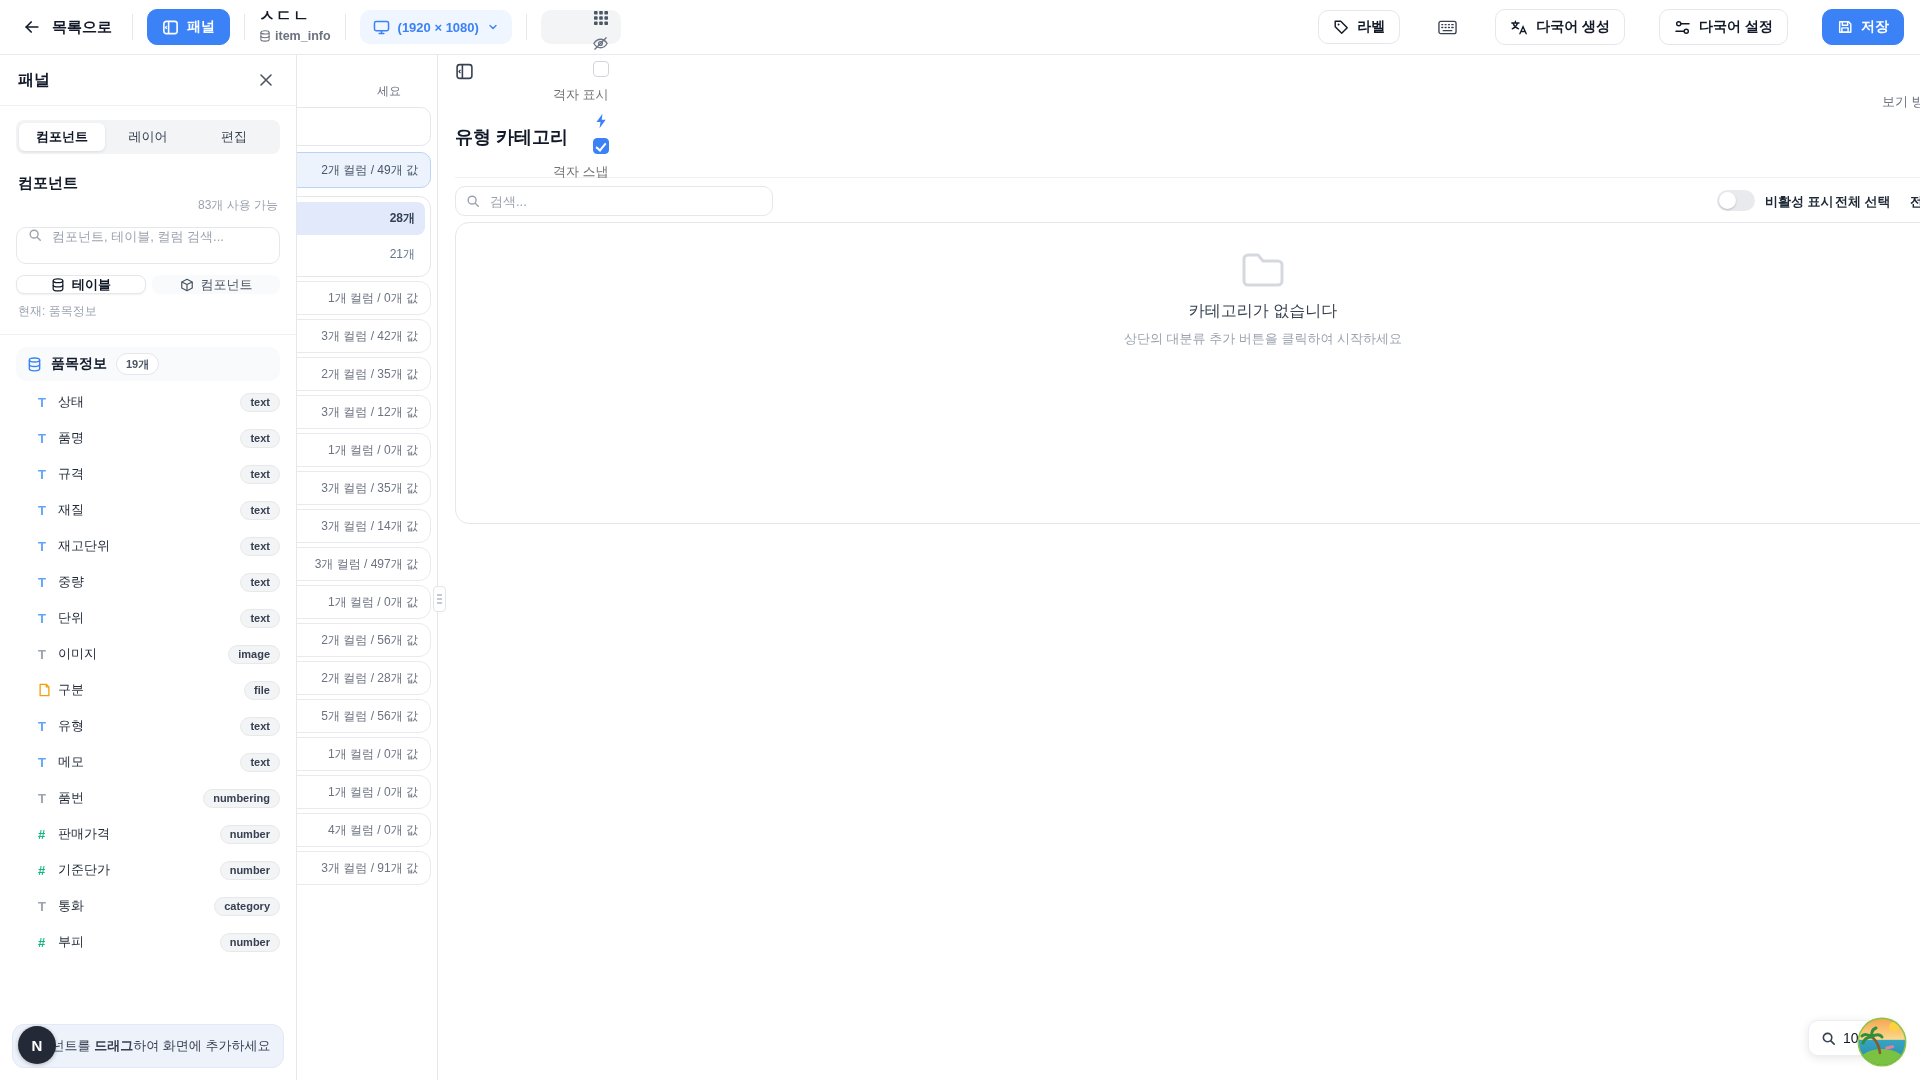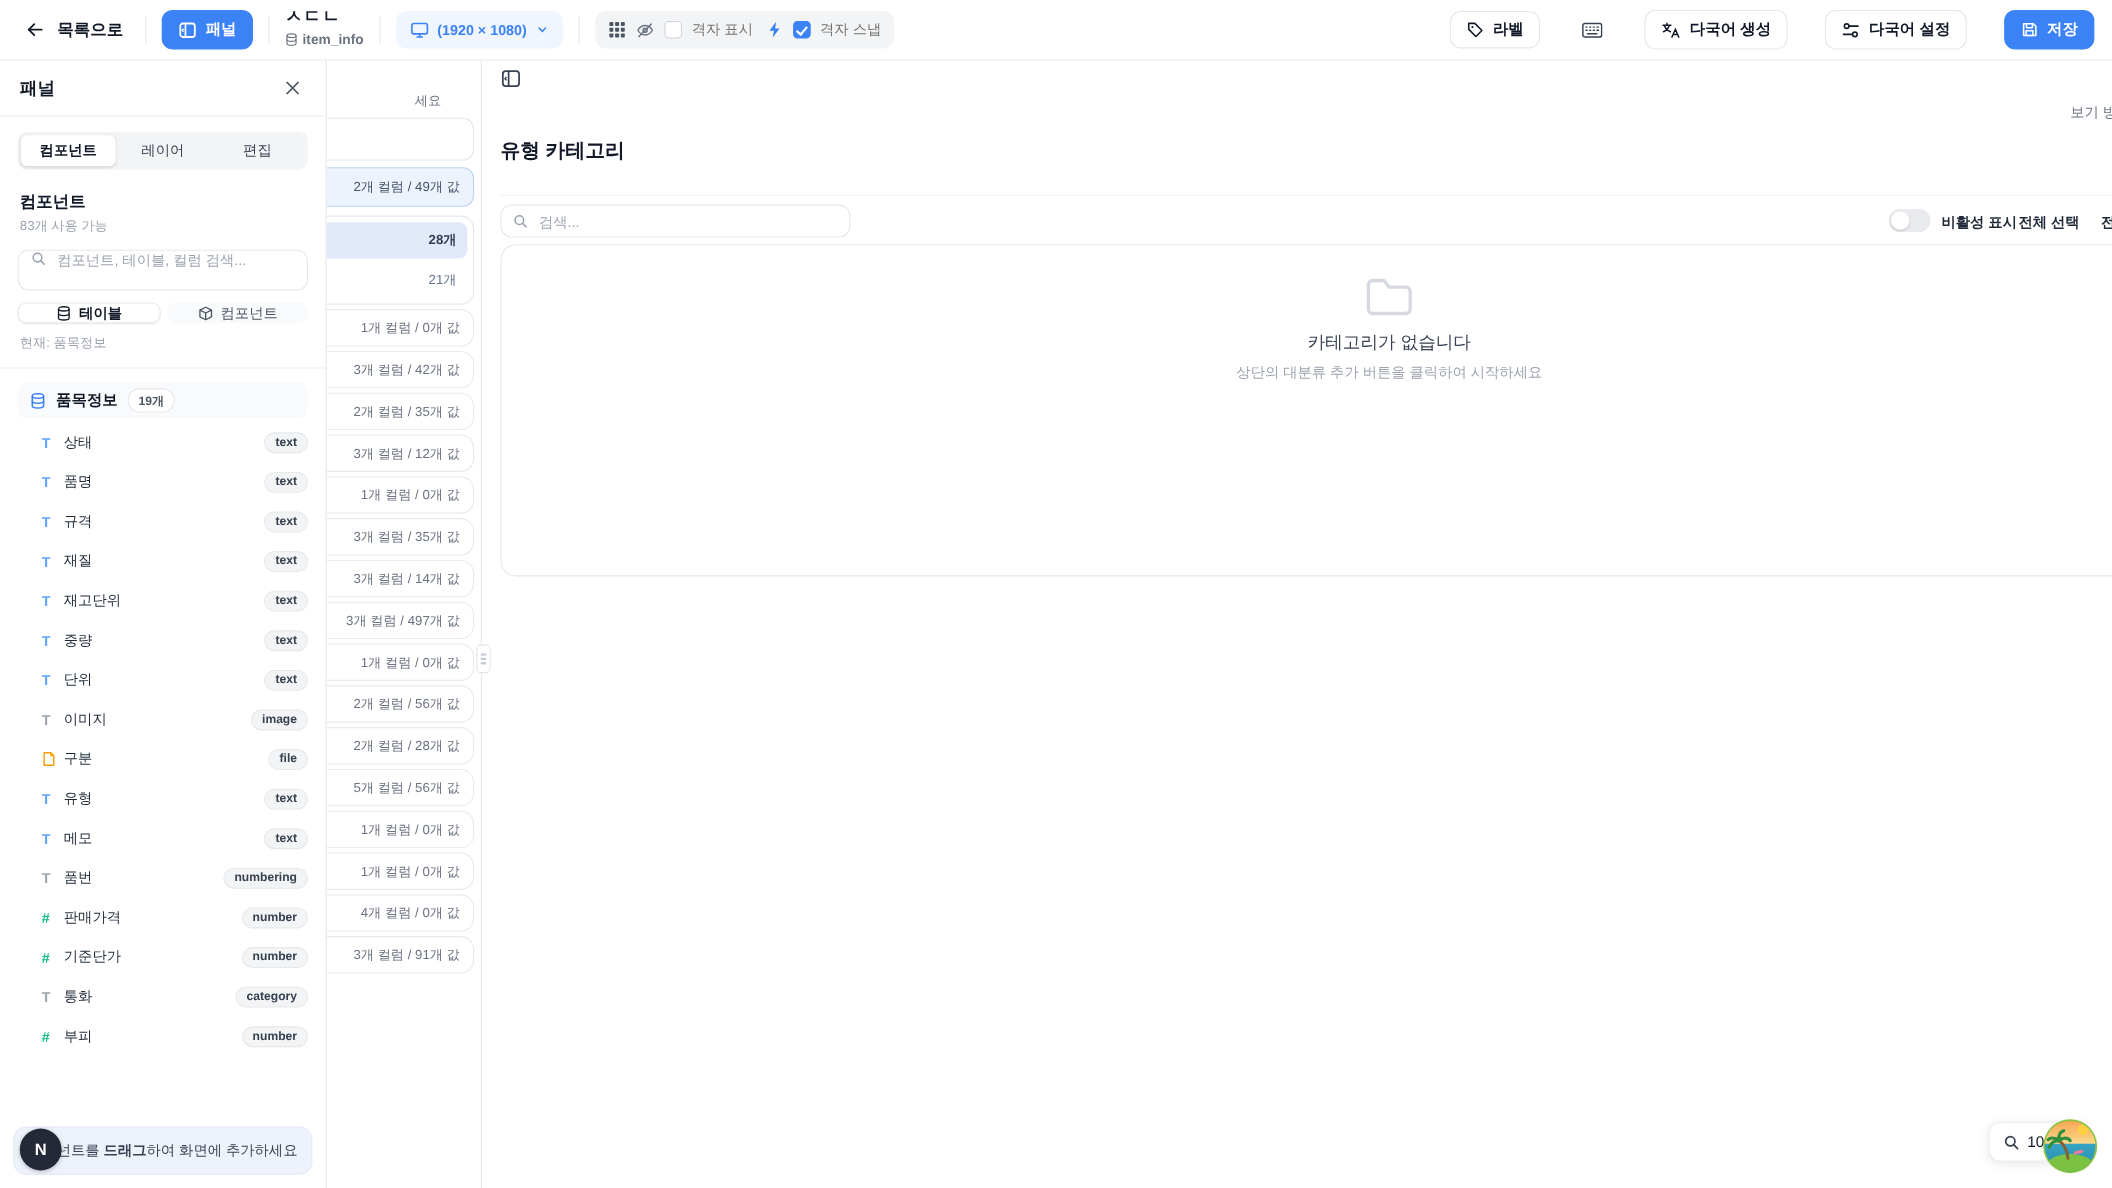--- a/index.html
+++ b/index.html
@@ -16,22 +16,22 @@
   .back{display:flex;align-items:center;gap:10px;background:none;border:none;font-size:15px;font-weight:700;color:#111827;padding:2px 6px;}
   .btn{display:inline-flex;align-items:center;gap:8px;border:1px solid #e5e7eb;border-radius:10px;background:#fff;
        height:36px;padding:0 14px;font-size:14px;color:#111827;font-weight:600;}
   .btn.primary{background:#3b82f6;border-color:#3b82f6;color:#fff;}
   .iconbtn{border:none;background:none;padding:4px;}
   .doc{display:flex;flex-direction:column;justify-content:center;line-height:1.15;margin-top:-4px;}
   .doc-title{font-size:16px;font-weight:800;letter-spacing:1px;}
   .doc-sub{display:flex;align-items:center;gap:4px;font-size:12.5px;color:#6b7280;margin-top:3px;font-weight:bold;}
   .vp-pill{display:flex;align-items:center;gap:8px;background:#eff6ff;color:#3b82f6;border:none;
            border-radius:10px;height:34px;padding:0 13px;font-size:13px;font-weight:600;}
-  .grid-pill{display:flex;align-items:center;gap:9px;background:#f3f4f6;border-radius:10px;height:34px;padding:0 12px;
-             font-size:13px;color:#737373;}
+  .grid-pill{display:flex;align-items:flex-end;gap:9px;background:#f3f4f6;border-radius:10px;height:34px;padding:0 12px;
+             font-size:13px;color:#737373;flex-direction:column;}
   .chk{width:16px;height:16px;border-radius:4px;border:1.5px solid #d1d5db;background:#fff;box-sizing:border-box;flex:none;}
   .chk.on{background:#3b82f6;border-color:#3b82f6;position:relative;}
   .chk.on:after{content:"";position:absolute;left:4.5px;top:1.5px;width:4px;height:8px;border:solid #fff;border-width:0 2px 2px 0;transform:rotate(40deg);}
   .tb-right{margin-left:auto;display:flex;align-items:center;gap:34px;}
 
   
   .flyout{position:absolute;left:0;top:55px;bottom:0;width:438px;background:#fff;border-right:1px solid #e5e7eb;z-index:2;box-sizing:border-box;}
   .fly-hint{position:absolute;top:28px;right:36px;font-size:12px;color:#6b7280;}
   .fly-input{position:absolute;top:52px;left:20px;right:6px;height:37px;border:1px solid #e5e7eb;border-radius:10px;background:#fff;}
   .fly-selected{position:absolute;top:97px;left:20px;right:6px;height:36px;background:#edf3fd;border:1px solid #bdd3f5;border-radius:10px;
@@ -49,21 +49,21 @@
 
   
   .panel{position:absolute;left:0;top:55px;bottom:0;width:297px;background:#fff;border-right:1px solid #e5e7eb;z-index:3;
          display:flex;flex-direction:column;box-sizing:border-box;}
   .p-head{height:50px;flex:none;border-bottom:1px solid #eef0f2;display:flex;align-items:center;justify-content:space-between;padding:0 18px;}
   .p-title{font-size:16px;font-weight:800;}
   .seg{margin:14px 16px 0;background:#f3f4f6;border-radius:8px;padding:3px;display:flex;flex:none;}
   .seg button{flex:1;height:28px;border-radius:6px;font-size:13px;color:#374151;background:transparent;border:none;}
   .seg button.active{background:#fff;font-weight:700;color:#111827;box-shadow:0 1px 3px rgba(0,0,0,.10);}
   .sec-title{margin:20px 18px 0;font-size:15px;font-weight:800;}
-  .sec-sub{margin:4px 18px 0;font-size:12px;color:#9ca3af;}
+  .sec-sub{margin:4px 18px 0;font-size:12px;color:#9ca3af;text-align:right;}
   .p-search{margin:13px 16px 0;height:37px;border:1px solid #e5e7eb;border-radius:10px;display:flex;align-items:flex-start;gap:8px;padding:0 11px;flex:none;box-sizing:border-box;}
   .p-search input{border:none;flex:1;font-size:13px;color:#111827;background:transparent;}
   .p-search input::placeholder{color:#9ca3af;}
   .src-tabs{margin:11px 16px 0;display:flex;gap:6px;flex:none;}
   .src-tab{flex:1;height:19px;border-radius:8px;display:flex;align-items:center;justify-content:center;gap:7px;font-size:13px;border:none;background:#f9fafb;color:#4b5563;}
   .src-tab.active{background:#fff;border:1px solid #e5e7eb;box-shadow:0 1px 2px rgba(0,0,0,.06);font-weight:700;color:#111827;}
   .add-table{margin:35px 16px 0;height:32px;border:1px solid #e5e7eb;border-radius:10px;background:#fff;display:flex;align-items:center;gap:9px;
              padding:0 12px;font-size:13px;color:#111827;flex:none;}
   .add-table .chev{margin-left:auto;}
   .current{margin:9px 18px 0;font-size:12px;color:#9ca3af;}

